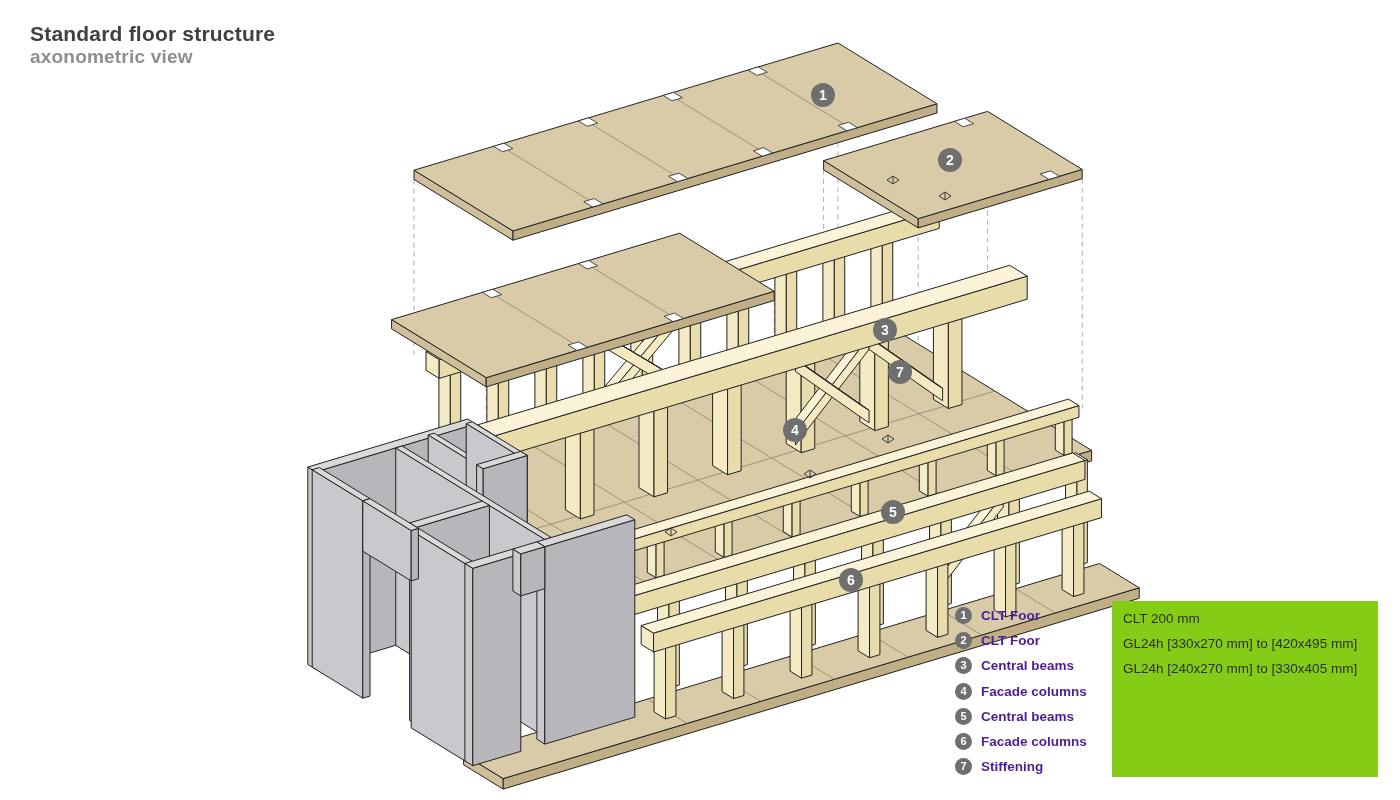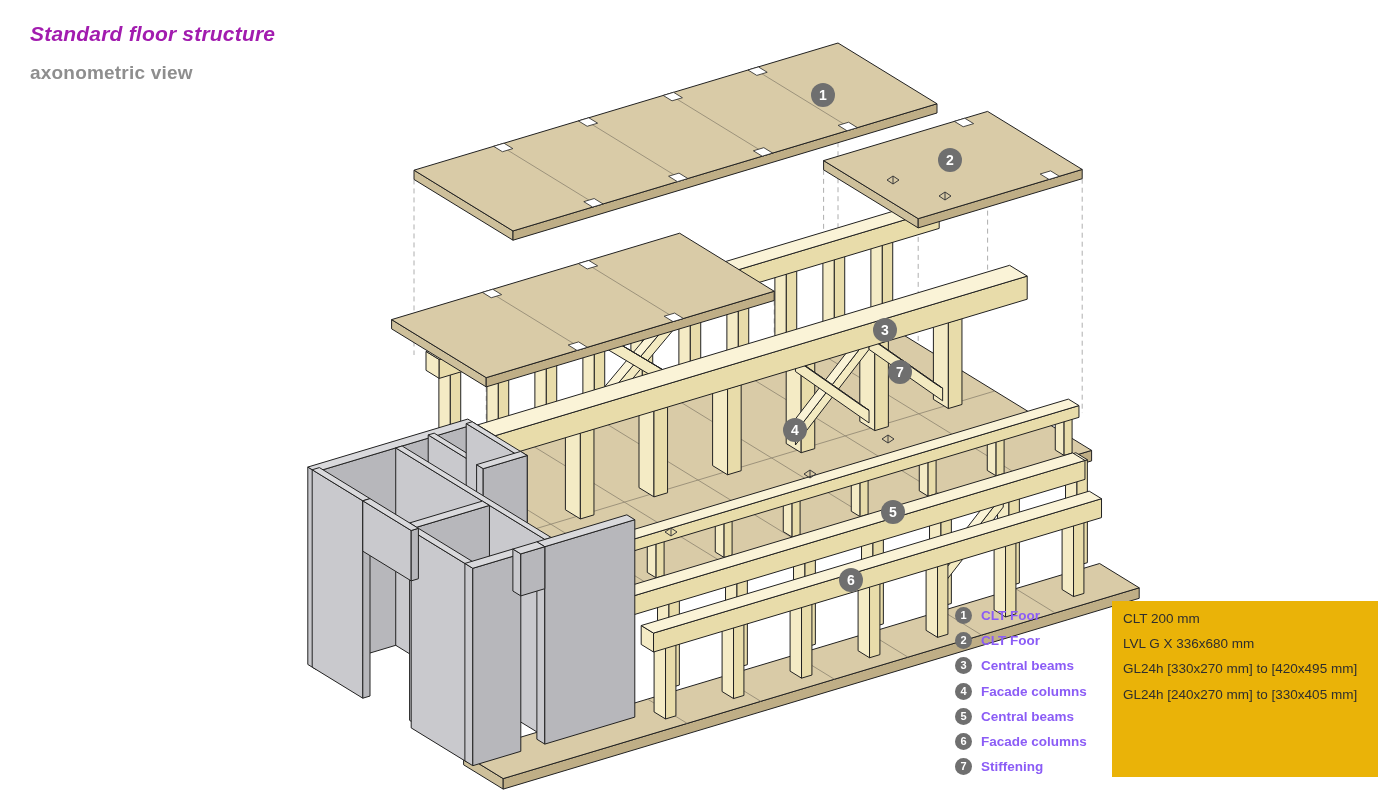--- a/index.html
+++ b/index.html
@@ -1,29 +1,29 @@
 <!DOCTYPE html>
 <html><head>
 <meta charset="utf-8">
 <style>
   html,body{margin:0;padding:0;background:#ffffff;width:1400px;height:800px;overflow:hidden;
     font-family:"Liberation Sans", sans-serif;}
   .stage{position:relative;width:1400px;height:800px;background:#fff;}
   svg.scene{position:absolute;left:0;top:0;}
   .title-block{position:absolute;left:30px;top:22px;line-height:1.15;}
-  .title-main{font-size:21px;font-weight:bold;color:#a21caf;letter-spacing:0.2px;font-style:italic;}
-  .title-sub{font-size:19px;font-weight:bold;color:#8e8e8e;letter-spacing:0.2px;margin-top:16px;}
+  .title-main{font-size:21px;font-weight:bold;color:#404040;letter-spacing:0.2px;}
+  .title-sub{font-size:19px;font-weight:bold;color:#8e8e8e;letter-spacing:0.2px;margin-top:0;}
   .legend-specs{position:absolute;left:1112px;top:601px;width:266px;height:176px;
-    background:#eab308;box-sizing:border-box;padding:5px 0 0 11px;}
+    background:#84cc16;box-sizing:border-box;padding:5px 0 0 11px;}
   .legend-spec{height:25.2px;line-height:25.2px;font-size:13.5px;color:#2e2e2e;white-space:nowrap;}
   .legend-left{position:absolute;left:955px;top:603px;}
   .legend-row{height:25.2px;display:flex;align-items:center;}
   .legend-badge{width:17px;height:17px;border-radius:50%;background:#6f6f6f;color:#fff;
     font-size:11px;font-weight:bold;text-align:center;line-height:17px;flex:0 0 17px;}
-  .legend-label{margin-left:9px;font-size:13.5px;font-weight:bold;color:#8b5cf6;white-space:nowrap;}
+  .legend-label{margin-left:9px;font-size:13.5px;font-weight:bold;color:#4c1d95;white-space:nowrap;}
 </style>
 </head>
 <body>
 
 <div class="stage">
 
   <svg class="scene" width="1400" height="800" viewBox="0 0 1400 800">
     <g id="scene-root">
         <g>
           <line x1="414" y1="179.43999999999994" x2="414" y2="354.99999999999994" stroke="#aeaeae" stroke-width="1" stroke-dasharray="5 4"></line>
@@ -328,21 +328,20 @@
     </g>
   </svg>
 
   <div class="title-block">
     <div class="title-main">Standard floor structure</div>
     <div class="title-sub">axonometric view</div>
   </div>
 
   <div class="legend-specs">
     <div class="legend-spec">CLT 200 mm</div>
-    <div class="legend-spec">LVL G X 336x680 mm</div>
     <div class="legend-spec">GL24h [330x270 mm] to [420x495 mm]</div>
     <div class="legend-spec">GL24h [240x270 mm] to [330x405 mm]</div>
   </div>
 
   <div class="legend-left">
     <div class="legend-row">
       <span class="legend-badge">1</span>
       <span class="legend-label">CLT Foor</span>
     </div>
     <div class="legend-row">

